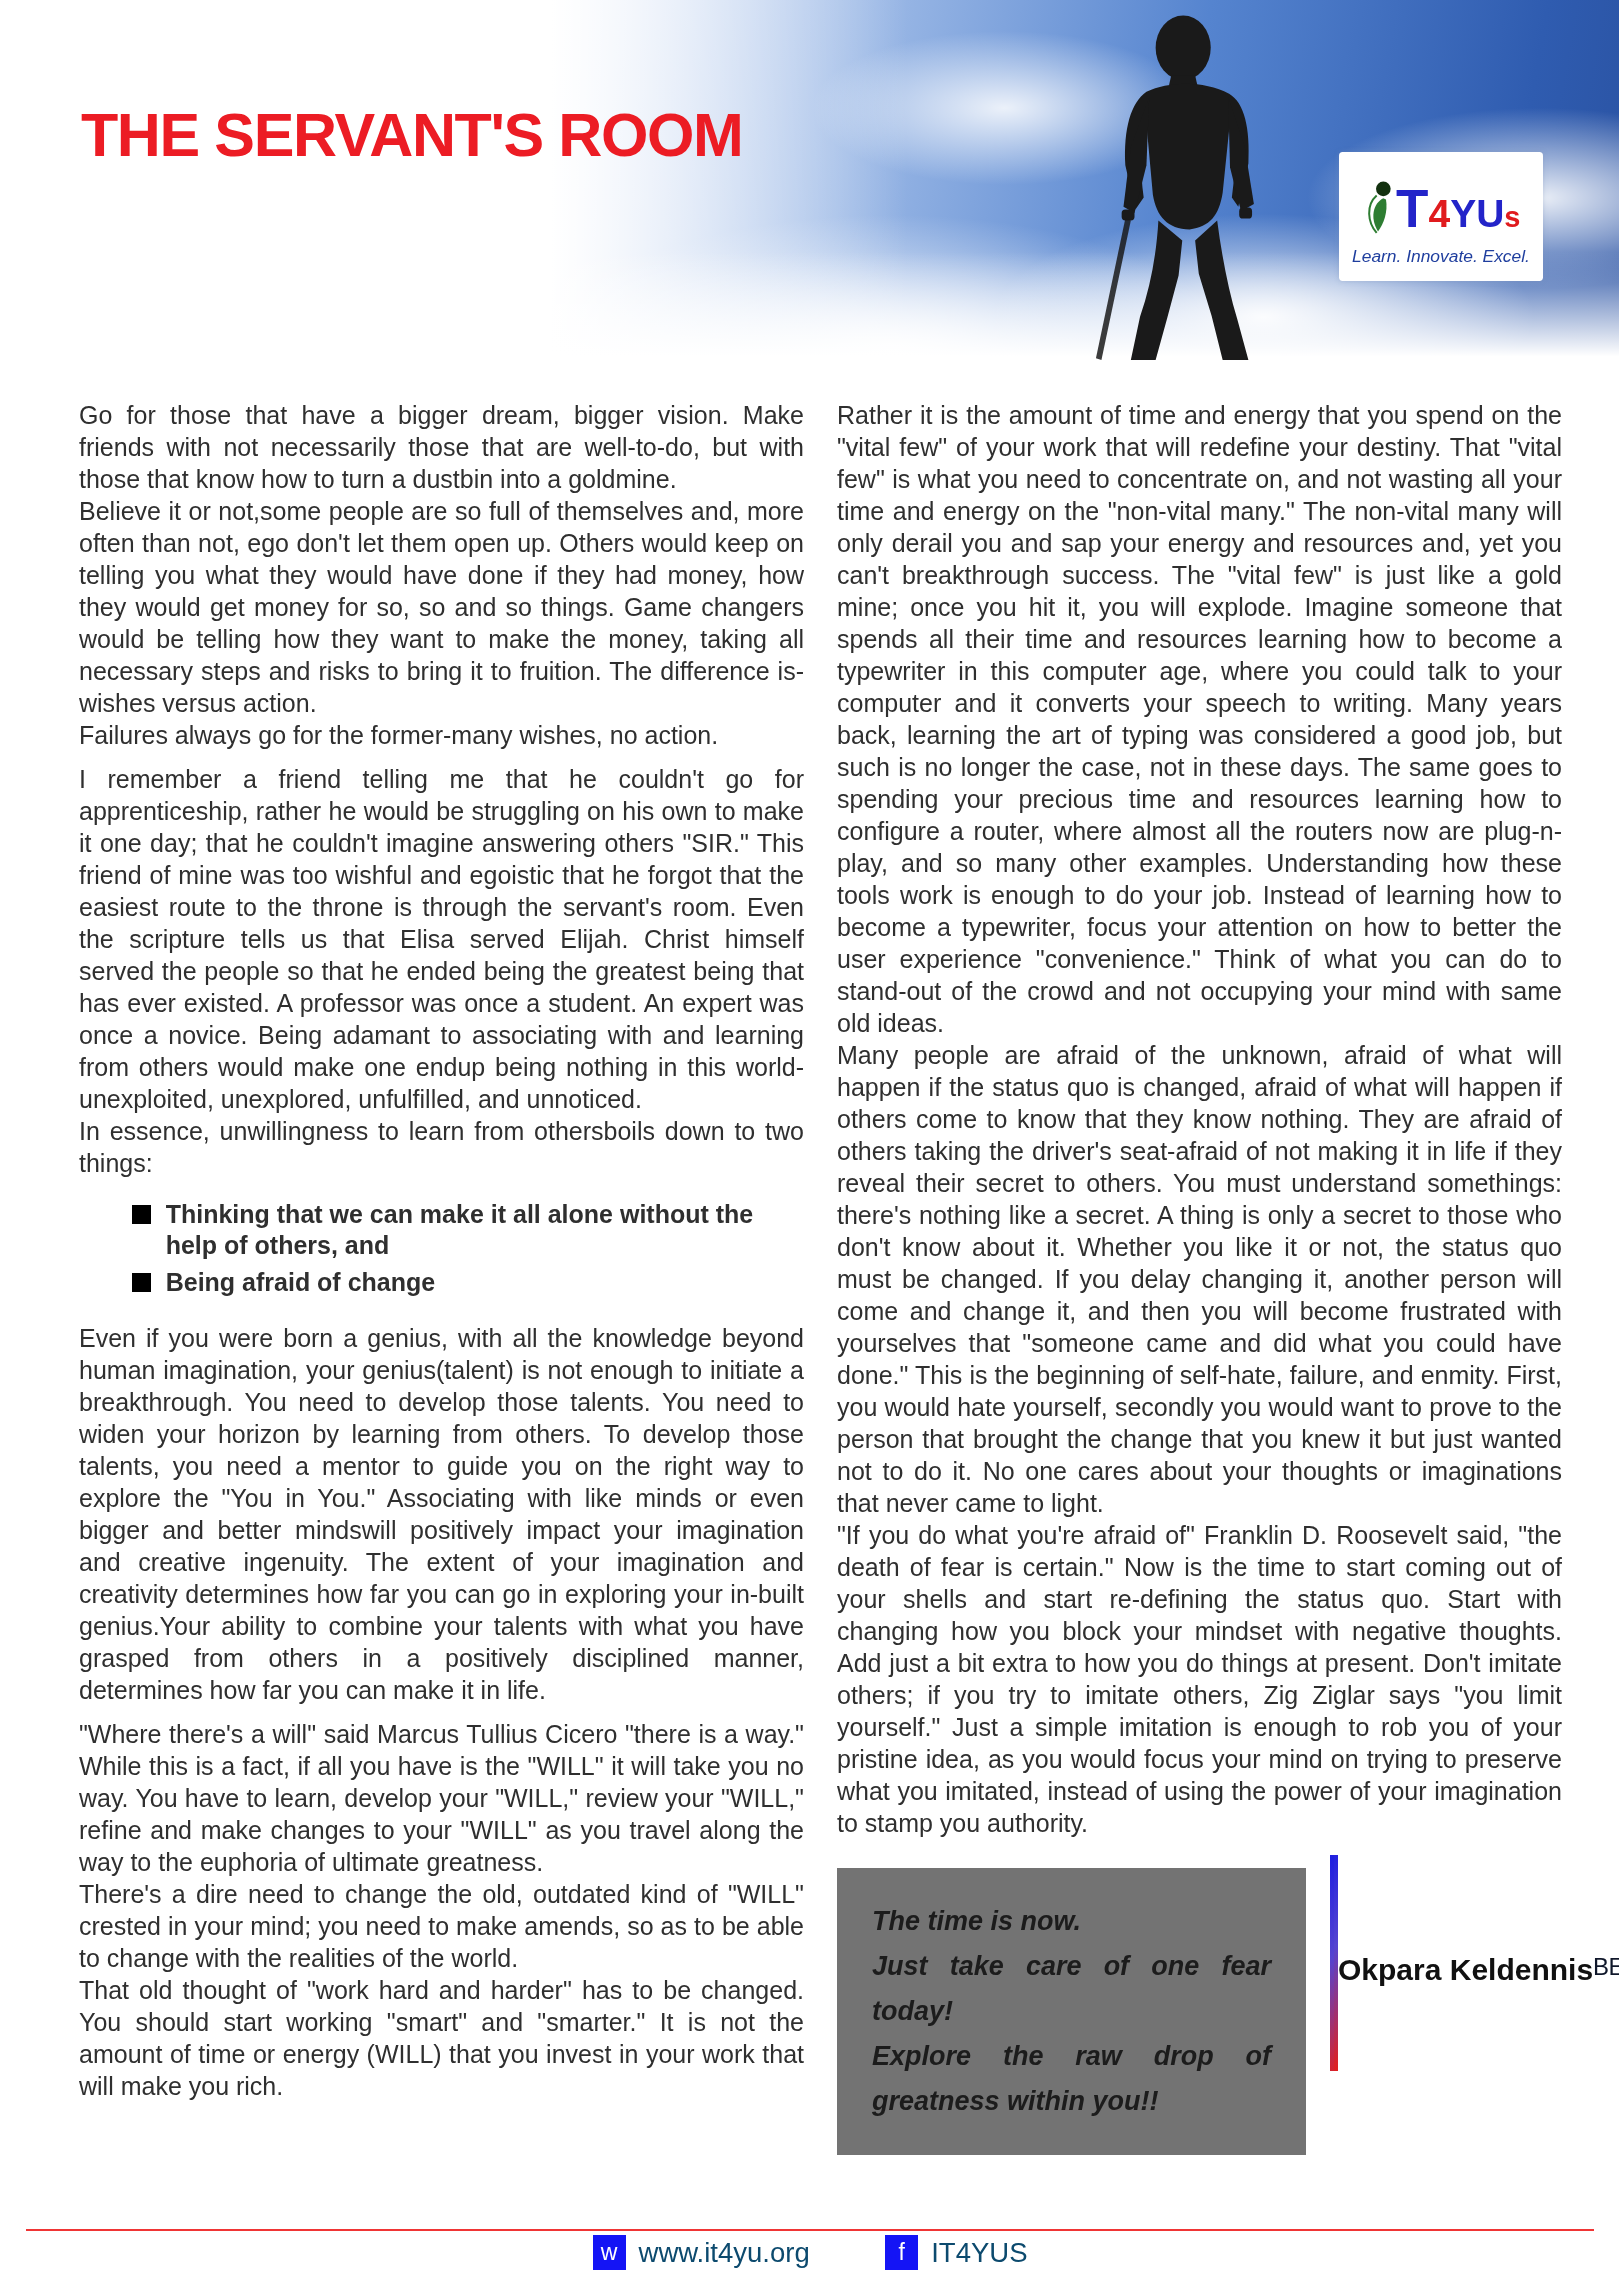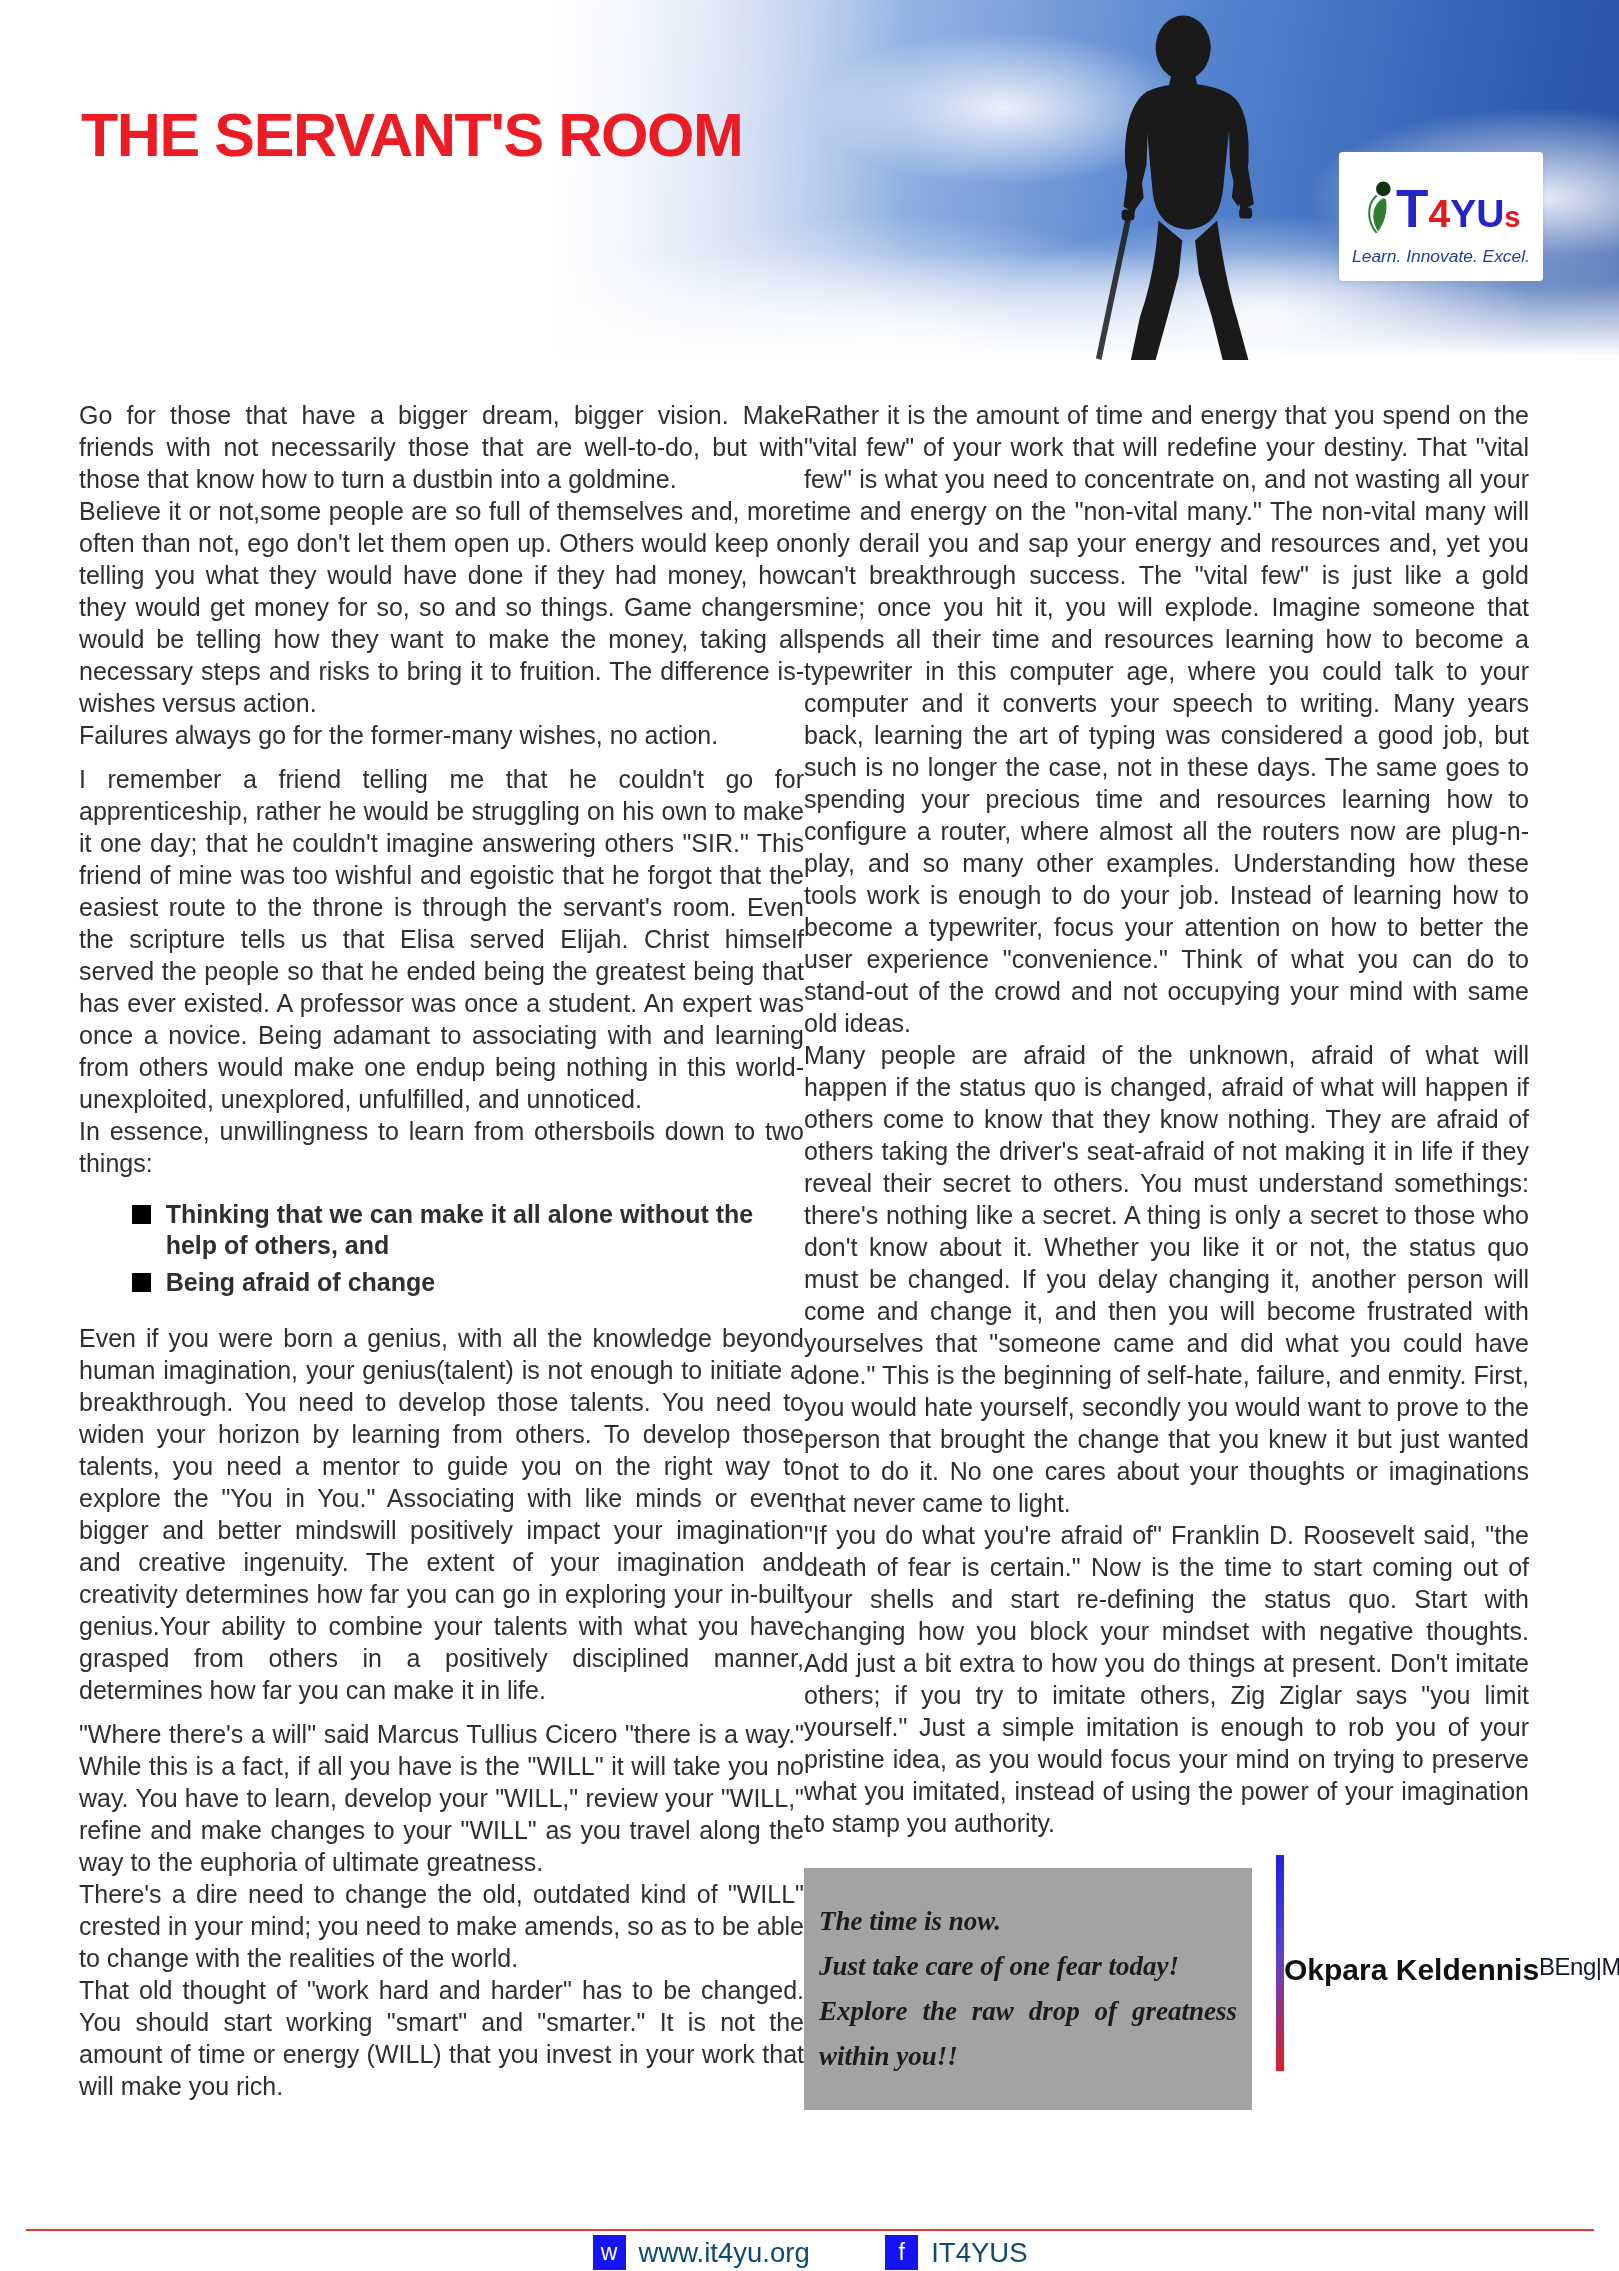--- a/index.html
+++ b/index.html
@@ -32,30 +32,30 @@
     box-shadow:0 0 5.5px rgba(120,140,180,.35);
   }
   .brand-row{display:flex;align-items:baseline;}
   .brand-figure{width:40px;height:61px;margin-right:-5.5px;position:relative;top:13px;}
   .brand-t{color:#2324c9;font-size:53px;font-weight:800;}
   .brand-4{color:#e01b1e;font-size:39px;font-weight:800;}
   .brand-yu{color:#2324c9;font-size:39px;font-weight:800;}
   .brand-s{color:#e01b1e;font-size:29px;font-weight:800;}
   .tagline{font-family:Liberation Sans, sans-serif;font-style:italic;color:#1f3e9e;font-size:17.4px;margin-top:7.3px;}
   
-  .content{display:flex;padding:39px 57px 0 79px;}
+  .content{display:flex;gap:33px;padding:39px 57px 0 79px;}
   .col{width:725px;font-size:25px;line-height:32px;text-align:justify;color:#2f2f2f;}
   .col p{margin:0;}
   .col p.gap{margin-top:12px;}
   .bullets{margin:20px 0 24px 53px;text-align:left;}
   .bullet{display:flex;font-weight:700;font-size:25px;line-height:31px;margin-bottom:5.5px;}
   .sq{width:19px;height:19px;background:#000;flex:none;margin:6.4px 14.7px 0 0;}
   
   .bottom-row{display:flex;gap:24px;margin-top:29px;align-items:flex-start;}
-  .callout{background:#a3a3a3;width:418px;padding:31px 15px;font-family:Liberation Serif, serif;}
+  .callout{background:#737373;width:418px;padding:31px 35px;}
   .callout p{margin:0;font-weight:700;font-style:italic;font-size:27px;line-height:45px;color:#1c1c1c;}
   .callout p.just{text-align:justify;}
   .author-col{width:232px;display:flex;flex-direction:row;align-items:center;margin-top:-13px;}
   .photo-frame{
     width:168px;height:208px;border:4.6px solid;
     border-image:linear-gradient(120deg,#1f1fe0 0%,#5544d0 45%,#e02020 100%) 1;
     box-sizing:content-box;
   }
   .photo-frame svg{display:block;width:100%;height:100%;}
   .author-name{font-size:30px;font-weight:800;color:#111;margin-top:14.7px;white-space:nowrap;}

